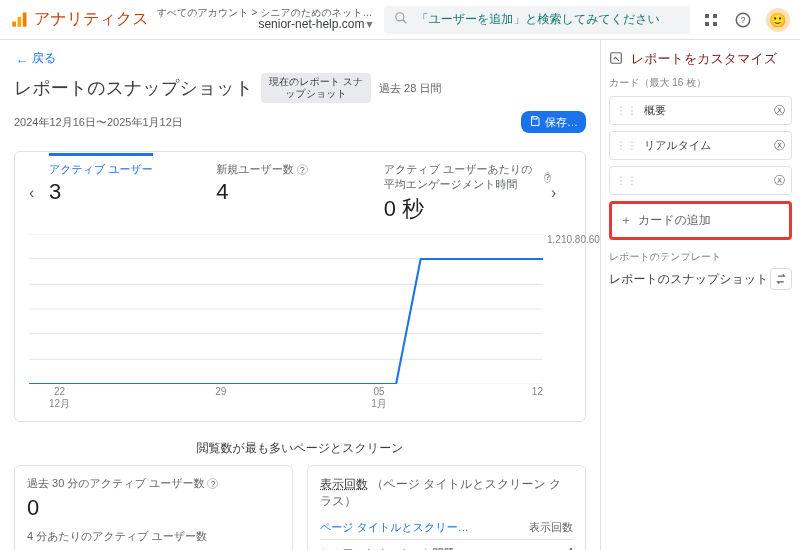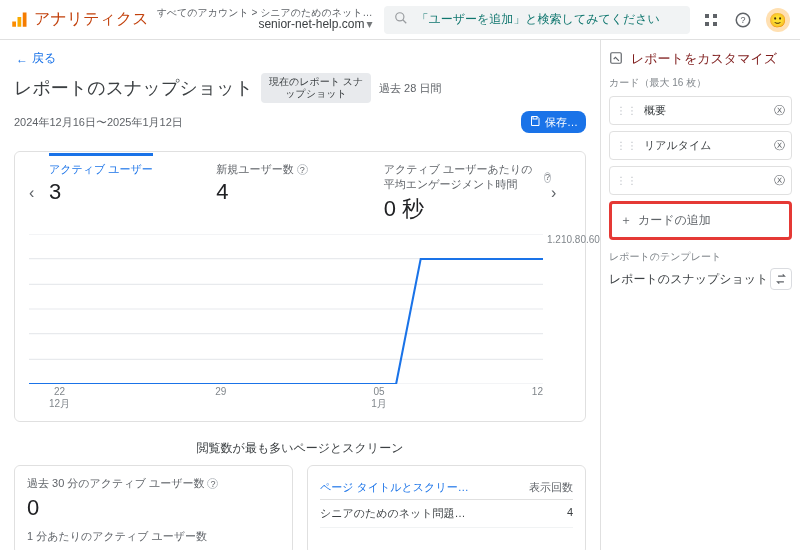--- a/index.html
+++ b/index.html
@@ -211,23 +211,27 @@
 
     <div class="subtitle">閲覧数が最も多いページとスクリーン</div>
 
     <div class="twocol">
       <div class="smallcard">
         <div class="sclab">
             <span>過去 30 分のアクティブ ユーザー数</span> 
             <span class="help">?</span>
           </div>
         <div class="scval">0</div>
-        <div class="sclab">1 分あたりのアクティブ ユーザー数</div>
+        <div class="sclab">4 分あたりのアクティブ ユーザー数</div>
       </div>
       <div class="smallcard">
+        <div style="font-size:12px;margin-bottom:6px;">
+          <span style="text-decoration:underline dotted;">表示回数</span>
+          <span style="color:#5f6368;">（ページ タイトルとスクリーン クラス）</span>
+        </div>
         <div class="tbl-h">
           <span>ページ タイトルとスクリー…</span>
           <span class="r">表示回数</span>
         </div>
         <div class="tbl-r">
           <span>シニアのためのネット問題…</span>
           <span>4</span>
         </div>
       </div>
     </div>

